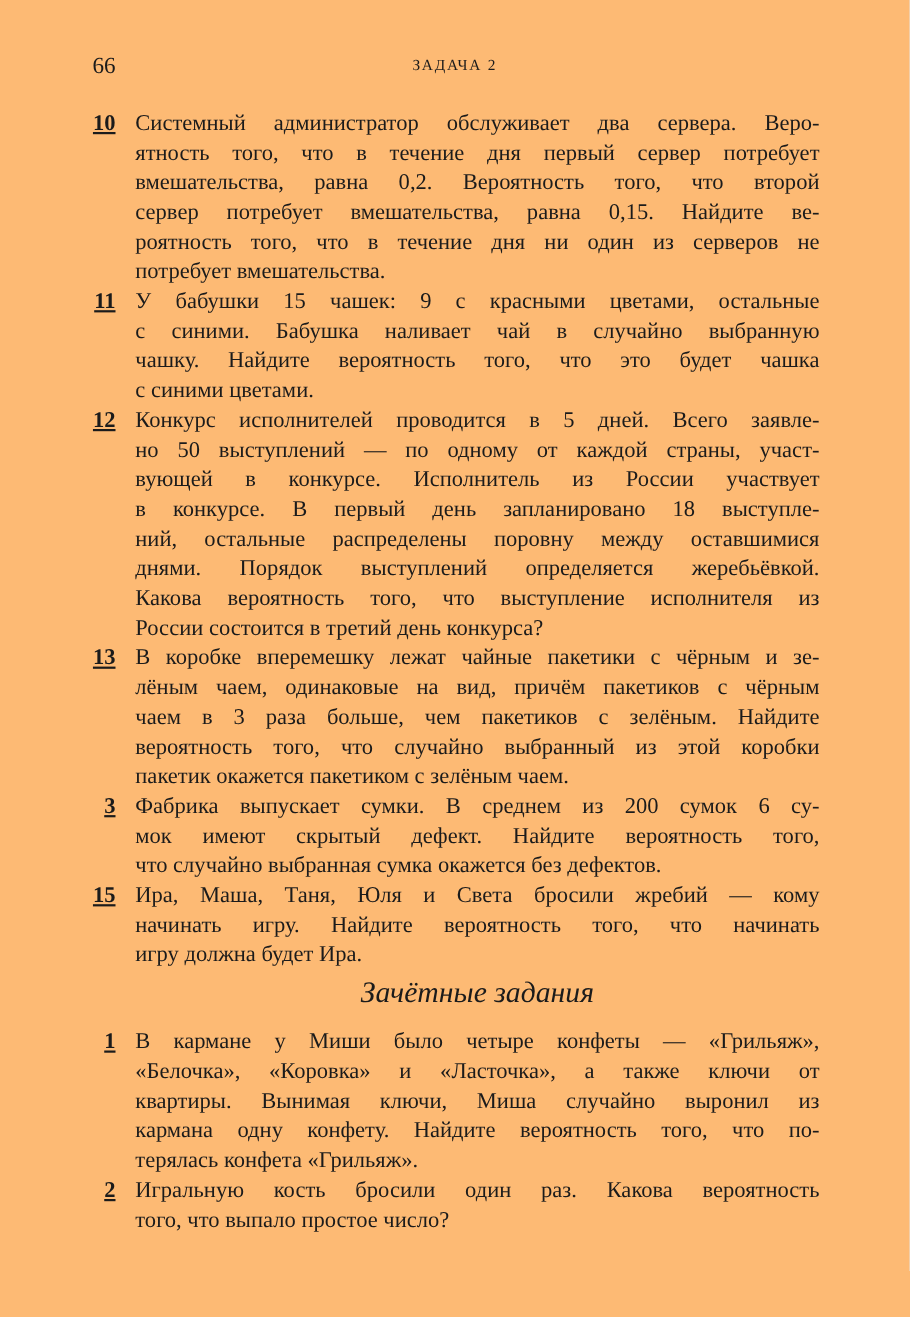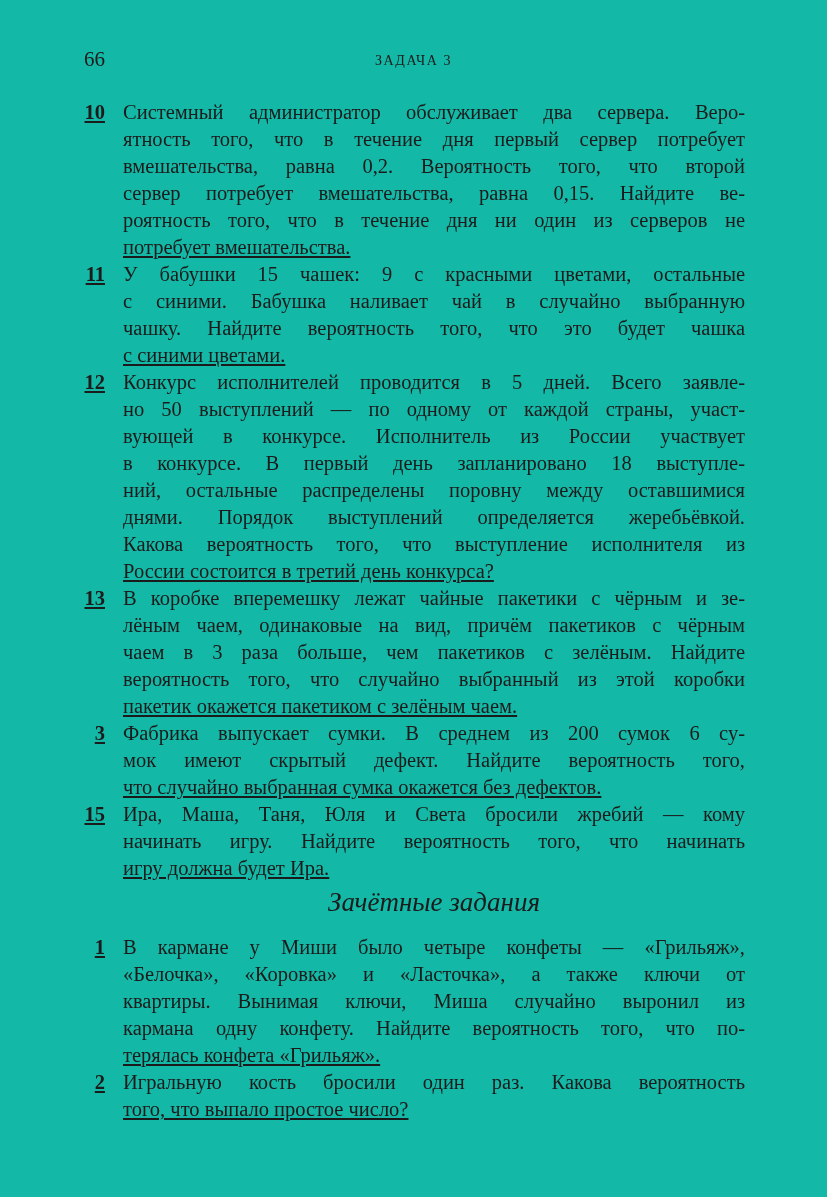--- a/index.html
+++ b/index.html
@@ -5,21 +5,21 @@
   html, body {
     margin: 0;
     padding: 0;
     background: #e9e9e7;
   }
   .page {
     position: relative;
     width: 827px;
     height: 1197px;
     margin: 0 auto;
-    background: #14b8a6;
+    background: #fdba74;
     color: #1b1b1b;
     font-family: "Liberation Serif", "DejaVu Serif", serif;
     font-size: 20.5px;
     line-height: 27px;
     overflow: hidden;
   }
   .running-header {
     position: absolute;
     top: 48px;
     left: 0;
@@ -64,40 +64,39 @@
     margin-left: 18px;
     width: 622px;
     flex: 0 0 622px;
   }
   .line {
     text-align: justify;
     text-align-last: justify;
   }
   .line:last-child {
     text-align-last: auto;
-    text-decoration: underline;
   }
   .section-heading {
     margin: 7px 0 18px 63px; 
     width: 622px;
     text-align: center;
     font-style: italic;
     font-weight: normal;
     font-size: 27px;
     line-height: 27px;
   }
 </style>
 </head>
 <body>
 
 <div class="page">
 
   <header class="running-header">
     <span class="page-num">66</span>
-    <span class="running-head">ЗАДАЧА 3</span>
+    <span class="running-head">ЗАДАЧА 2</span>
   </header>
 
   <div class="content">
     <section id="main-problems">
         <div class="problem">
           <div class="num">10</div>
           <div class="text">
             <div class="line">Системный администратор обслуживает два сервера. Веро-</div>
             <div class="line">ятность того, что в течение дня первый сервер потребует</div>
             <div class="line">вмешательства, равна 0,2. Вероятность того, что второй</div>

